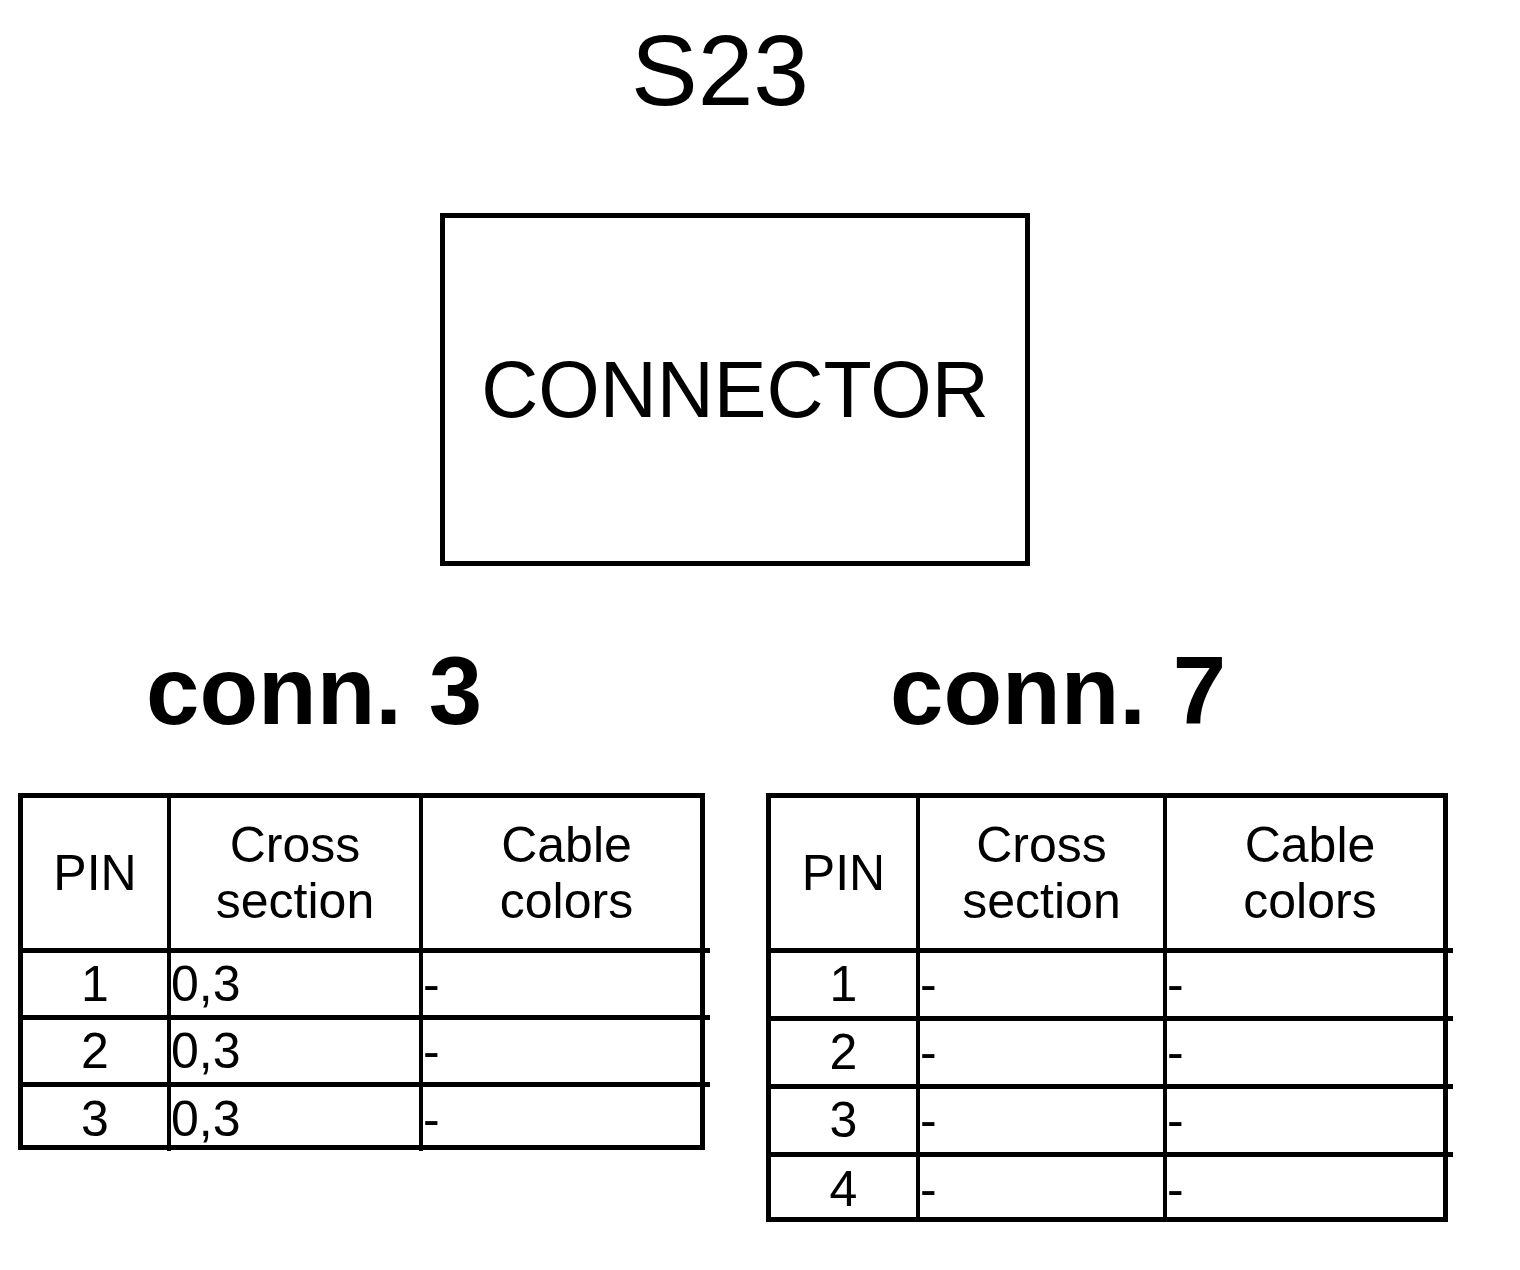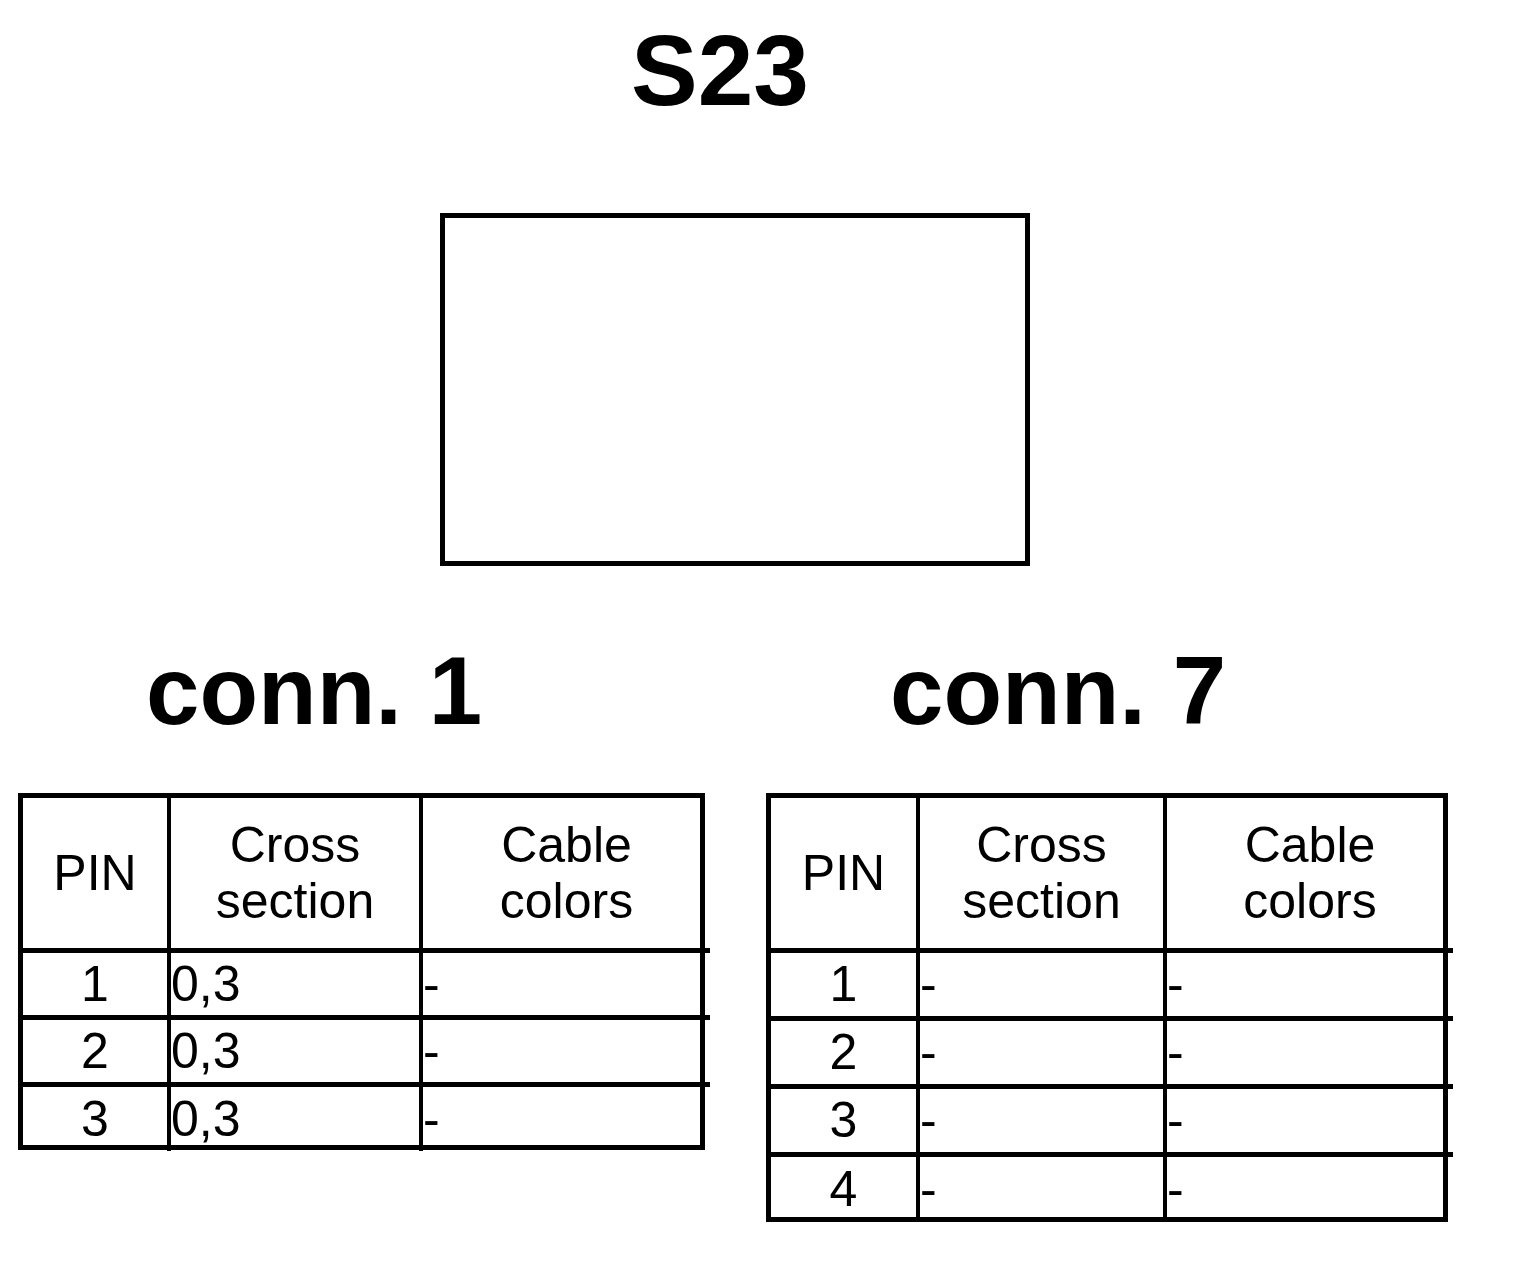--- a/index.html
+++ b/index.html
@@ -17,21 +17,21 @@
   }
 
   
   #title {
     position: absolute;
     left: 0;
     top: 18px;
     width: 1440px;
     text-align: center;
     font-size: 100px;
-    font-weight: bold;
+    font-weight: normal;
     line-height: 1.05;
     letter-spacing: 0px;
   }
 
   
   #connector-box {
     position: absolute;
     left: 440px;
     top: 213px;
     width: 590px;
@@ -137,23 +137,24 @@
   #conn1-table tbody tr { height: 67px; }
   #conn2-table thead tr { height: 152px; }
   #conn2-table tbody tr { height: 68px; }
 </style>
 </head>
 <body>
 
 <div id="title">S23</div>
 
 <div id="connector-box">
+  <div class="cb-line">CONNECTOR</div>
 </div>
 
-<div class="conn-heading" id="conn1-heading">conn. 1</div>
+<div class="conn-heading" id="conn1-heading">conn. 3</div>
 
 <div class="conn-heading" id="conn2-heading">conn. 7</div>
 
 <div class="pin-table" id="conn1-table">
   <table>
     <thead>
       <tr>
         <th class="col-pin hdr-cell">
           <span class="hl">PIN</span>
         </th>

